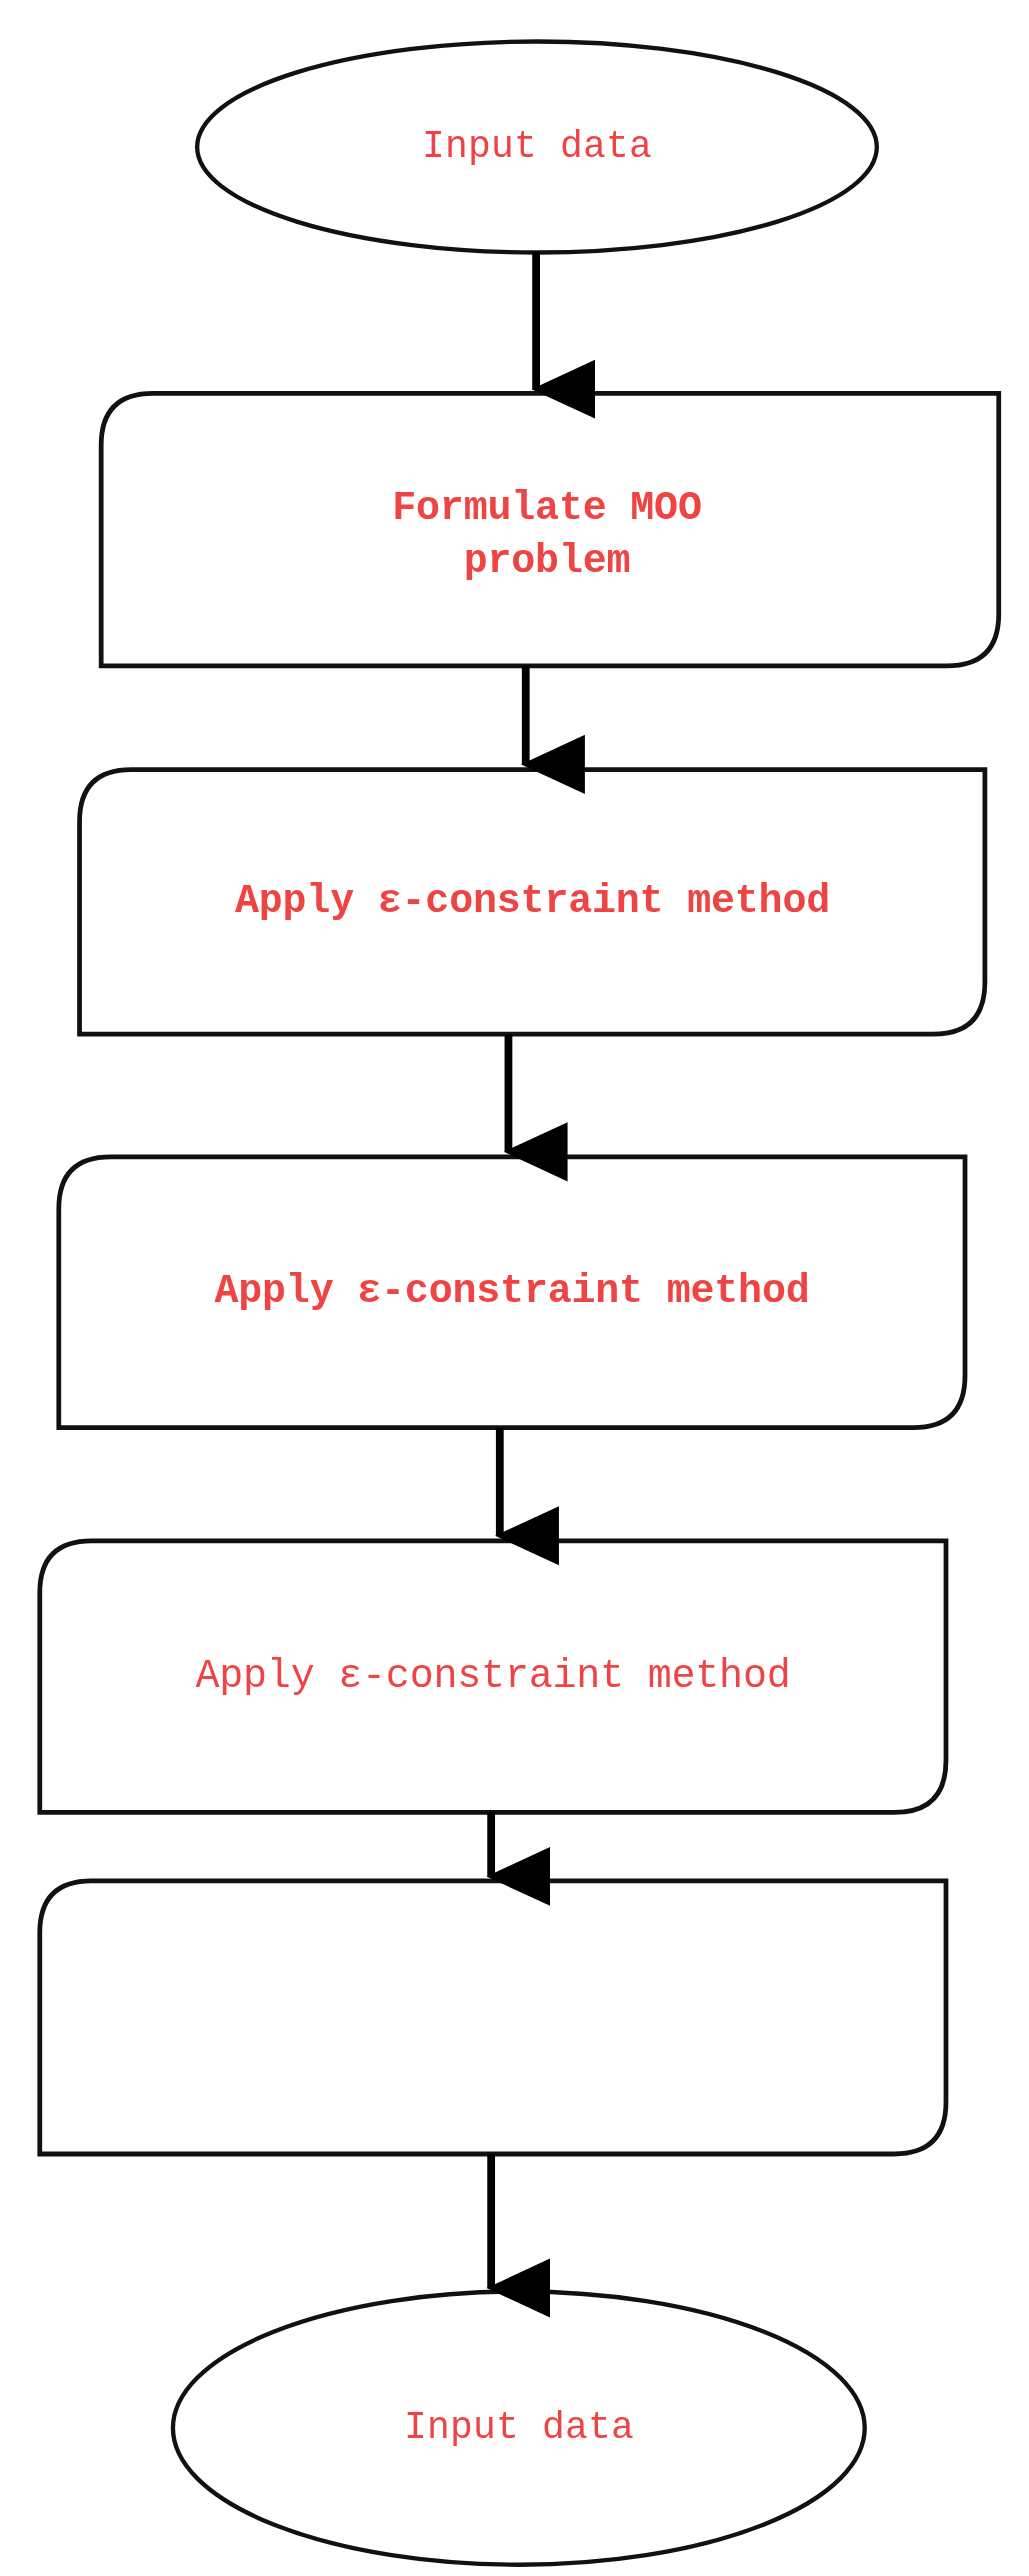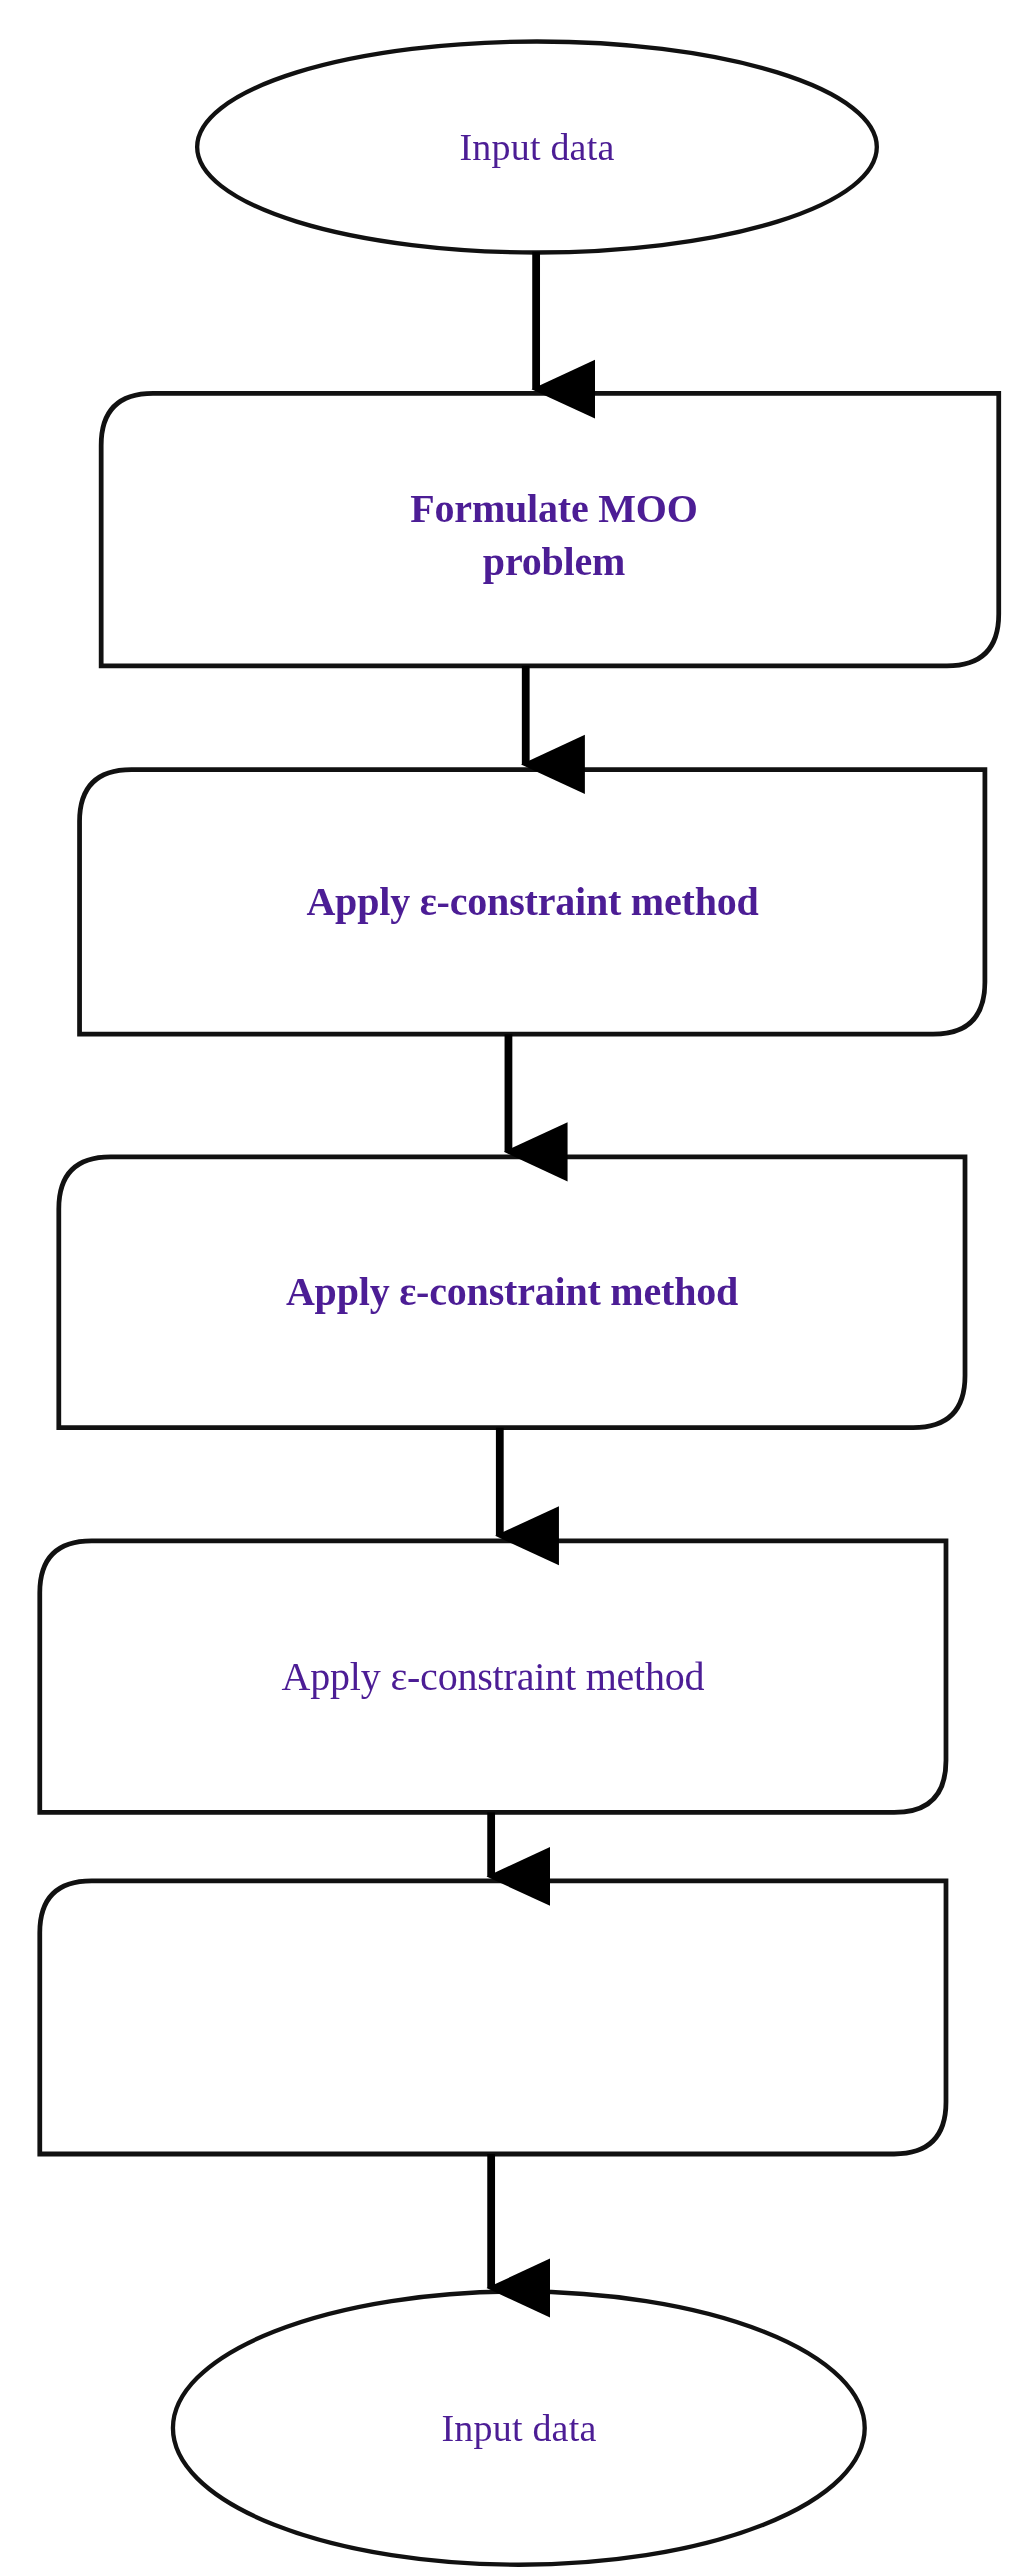--- a/index.html
+++ b/index.html
@@ -23,22 +23,22 @@
     width: 1029px;
     height: 2576px;
     display: block;
   }
   .node-label {
     position: absolute;
     display: flex;
     align-items: center;
     justify-content: center;
     text-align: center;
-    color: #4c1d95;
-    font-family: Liberation Serif, serif;
+    color: #ef4444;
+    font-family: Liberation Mono, monospace;
     pointer-events: none;
     line-height: 1.32;
     white-space: pre-line;
   }
   .terminal-label {
     font-size: 38px;
     font-weight: 400;
     letter-spacing: 0.2px;
   }
   .process-label-bold {
@@ -102,21 +102,21 @@
 
     <line x1="578" y1="1651" x2="578" y2="1776" stroke="#000000" stroke-width="9" marker-end="url(#arrowhead)"></line>
 
     <line x1="568" y1="2096" x2="568" y2="2170" stroke="#000000" stroke-width="9" marker-end="url(#arrowhead)"></line>
 
     <line x1="568" y1="2491" x2="568" y2="2646" stroke="#000000" stroke-width="9" marker-end="url(#arrowhead)"></line>
   </svg>
 
   <div class="node-label terminal-label" style="left:197px; top:42px; width:680px; height:211px;">Input data</div>
 
-  <div class="node-label process-label-bold" style="left:105px; top:406px; width:898px; height:259px; flex-direction:column;">
+  <div class="node-label process-label-bold" style="left:98px; top:406px; width:898px; height:259px; flex-direction:column;">
     <span>Formulate MOO</span>
     <span>problem</span>
   </div>
 
   <div class="node-label process-label-bold" style="left:80px; top:770px; width:905px; height:265px;">Apply ε-constraint method</div>
 
   <div class="node-label process-label-bold" style="left:59px; top:1157px; width:906px; height:271px;">Apply ε-constraint method</div>
 
   <div class="node-label process-label-regular" style="left:40px; top:1541px; width:906px; height:272px;">Apply ε-constraint method</div>
 

